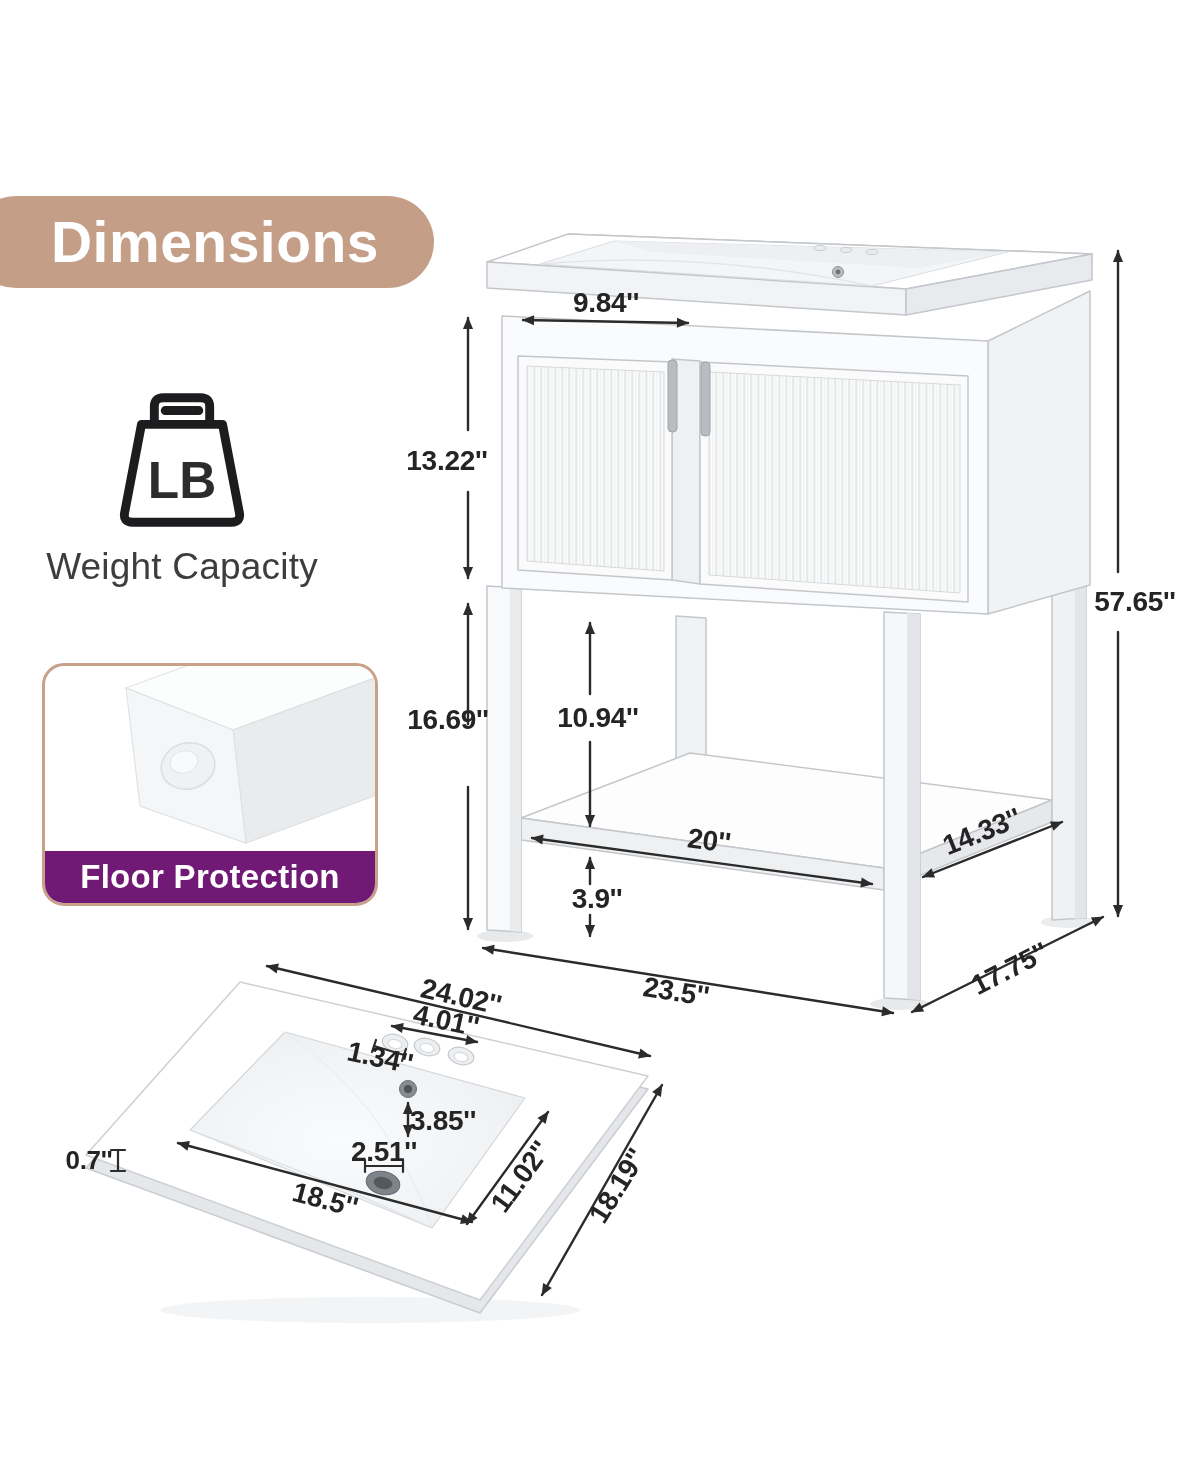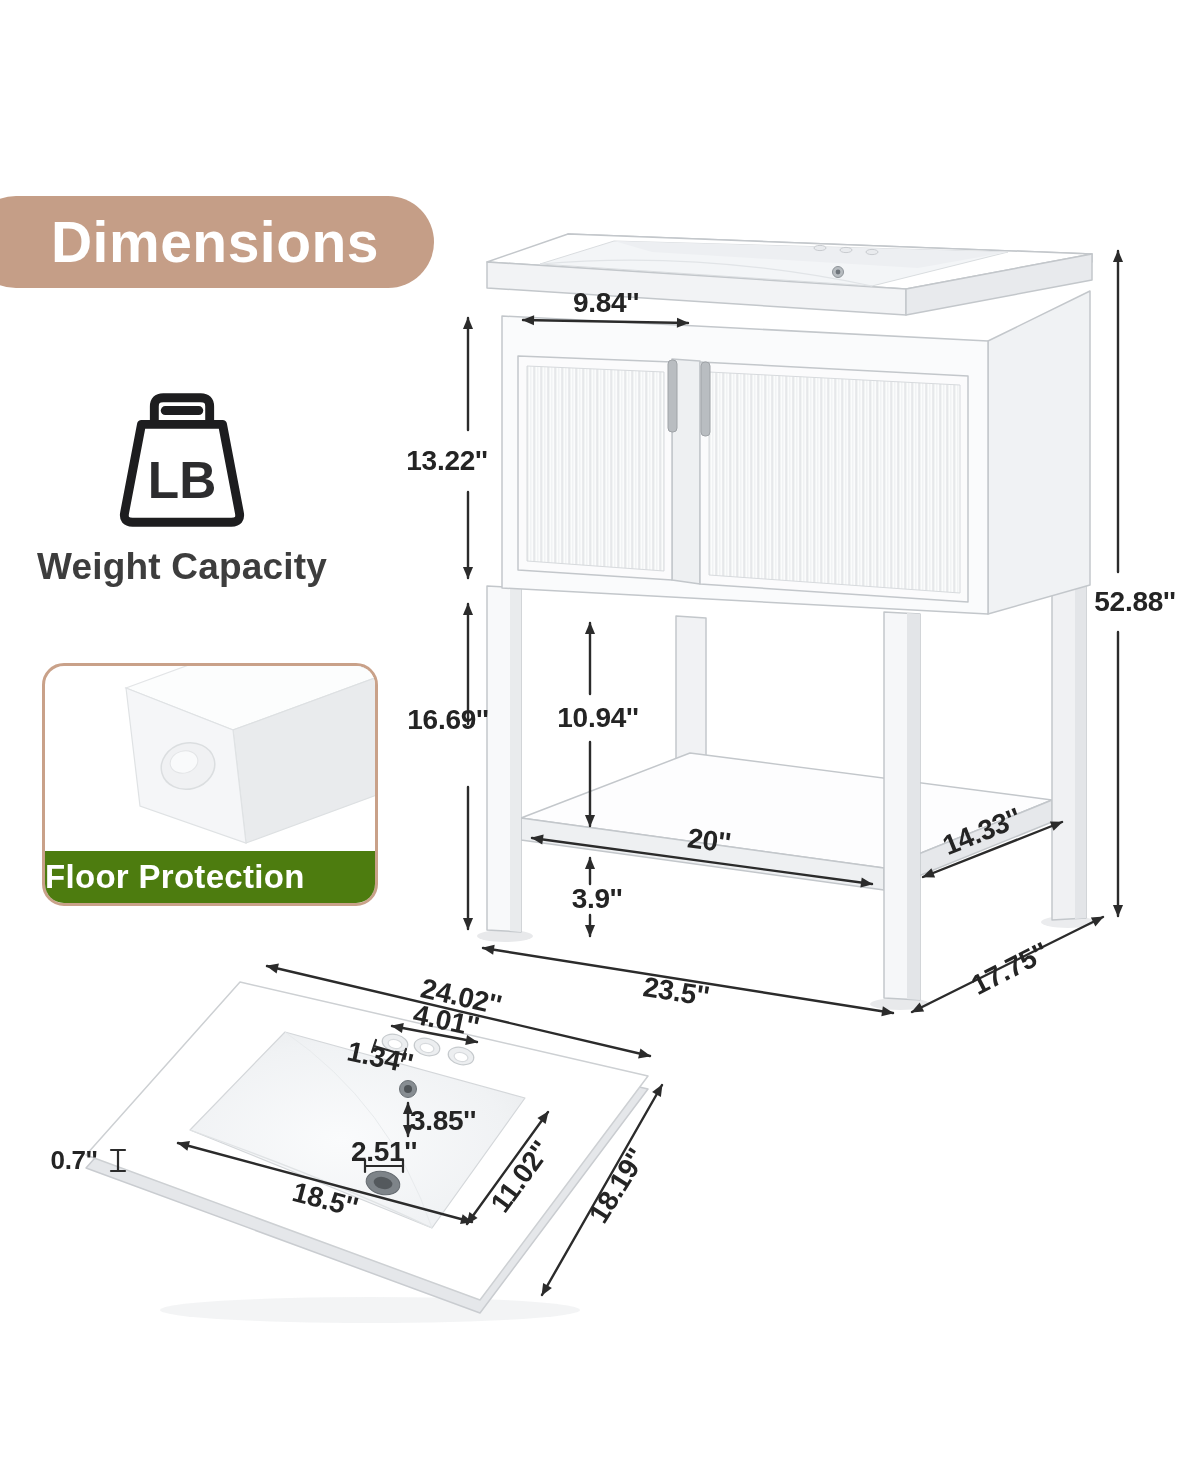--- a/index.html
+++ b/index.html
@@ -12,31 +12,31 @@
     position:absolute;left:-30px;top:196px;width:464px;height:92px;
     background:#c59e87;border-radius:46px;
     display:flex;align-items:center;justify-content:center;
   }
   .title-pill span{
     color:#ffffff;font-size:57px;font-weight:700;letter-spacing:.5px;padding-left:26px;
   }
   
   .weight-block{position:absolute;left:16px;top:382px;width:332px;text-align:center;}
   .weight-icon{display:block;margin:0 auto;}
-  .weight-label{font-size:37px;font-weight:700;color:#3d3d3d;margin-top:14px;letter-spacing:.2px;}
+  .weight-label{font-size:37px;font-weight:400;color:#3d3d3d;margin-top:14px;letter-spacing:.2px;}
   .weight-value{font-size:39px;font-weight:700;color:#c59e87;margin-top:9px;}
   
   .floor-box{
     position:absolute;left:42px;top:663px;width:336px;height:243px;
     border:3px solid #c9a189;border-radius:22px;overflow:hidden;background:#ffffff;box-sizing:border-box;
   }
   .floor-art{position:absolute;left:0;top:0;}
   .floor-band{
-    position:absolute;left:0;right:0;bottom:0;height:52px;background:#4d7c0f;
-    display:flex;align-items:center;
+    position:absolute;left:0;right:0;bottom:0;height:52px;background:#701a75;
+    display:flex;align-items:center;justify-content:center;
   }
   .floor-band span{color:#fff;font-size:33px;font-weight:700;letter-spacing:.3px;}
   
   .art{position:absolute;left:0;top:0;}
   
   .dim{
     position:absolute;font-size:28px;font-weight:700;color:#242424;white-space:nowrap;
     transform:translate(-50%,-50%) rotate(var(--r,0deg));line-height:1;letter-spacing:-.3px;
   }
   .dim.small{font-size:26px;}
@@ -235,32 +235,32 @@
         <ellipse cx="139" cy="96" rx="14" ry="11" transform="rotate(-15 139 96)" fill="#f9fafb" stroke="#e2e4e6" stroke-width="1"></ellipse>
       </g>
     </svg>
     <div class="floor-band">
       <span>Floor Protection</span>
     </div>
   </div>
 
   <div class="dim" style="left:606px;top:303px">9.84''</div>
   <div class="dim" style="left:447px;top:461px">13.22''</div>
-  <div class="dim" style="left:1135px;top:602px">52.88''</div>
+  <div class="dim" style="left:1135px;top:602px">57.65''</div>
   <div class="dim" style="left:448px;top:720px">16.69''</div>
   <div class="dim" style="left:598px;top:718px">10.94''</div>
   <div class="dim" style="left:709px;top:841px;--r:7deg">20''</div>
   <div class="dim" style="left:982px;top:832px;--r:-22deg">14.33''</div>
   <div class="dim" style="left:597px;top:899px">3.9''</div>
   <div class="dim" style="left:676px;top:992px;--r:9deg">23.5''</div>
   <div class="dim" style="left:1010px;top:969px;--r:-27deg">17.75''</div>
 
   <div class="dim" style="left:461px;top:997px;--r:13deg">24.02''</div>
   <div class="dim" style="left:446px;top:1021px;--r:12deg">4.01''</div>
   <div class="dim" style="left:380px;top:1058px;--r:12deg">1.34''</div>
   <div class="dim" style="left:443px;top:1121px">3.85''</div>
   <div class="dim" style="left:384px;top:1152px">2.51''</div>
   <div class="dim" style="left:325px;top:1200px;--r:15deg">18.5''</div>
   <div class="dim" style="left:521px;top:1177px;--r:-54deg">11.02''</div>
   <div class="dim" style="left:618px;top:1186px;--r:-58deg">18.19''</div>
-  <div class="dim small" style="left:74px;top:1160px">0.7''</div>
+  <div class="dim small" style="left:89px;top:1160px">0.7''</div>
 
 </div>
 
 </body></html>

